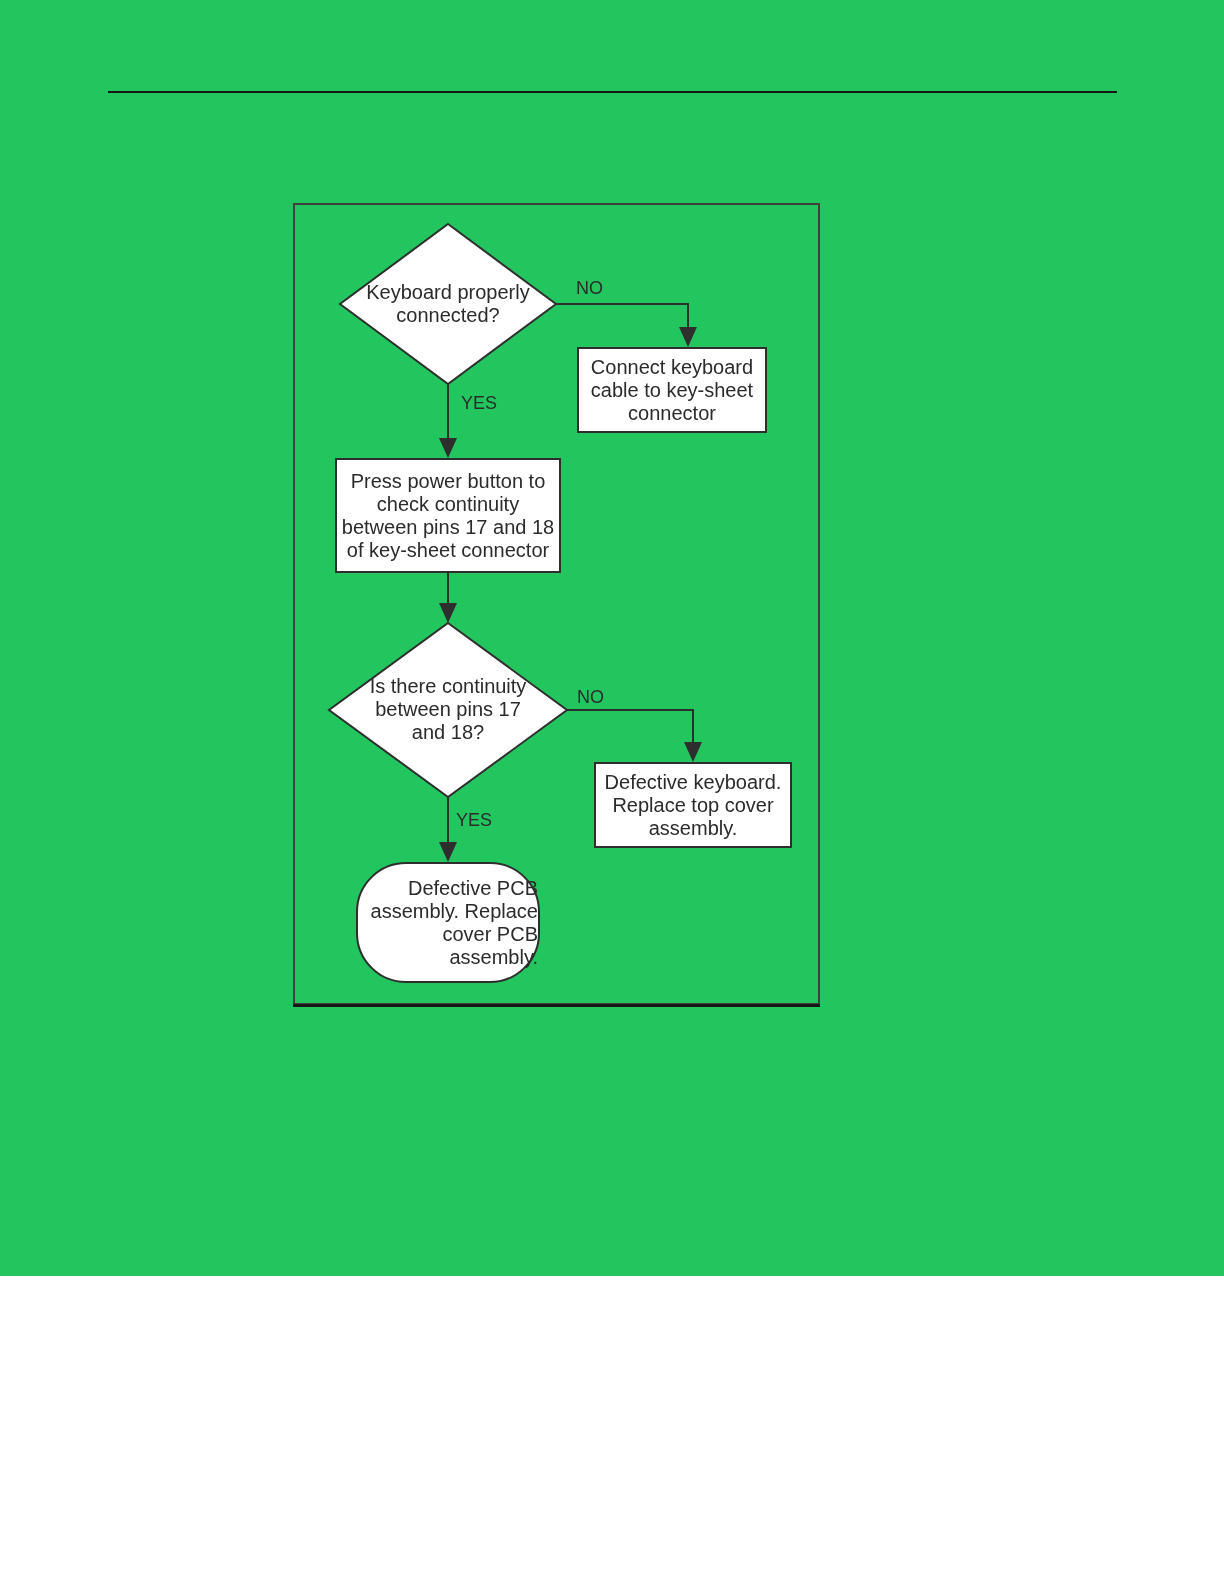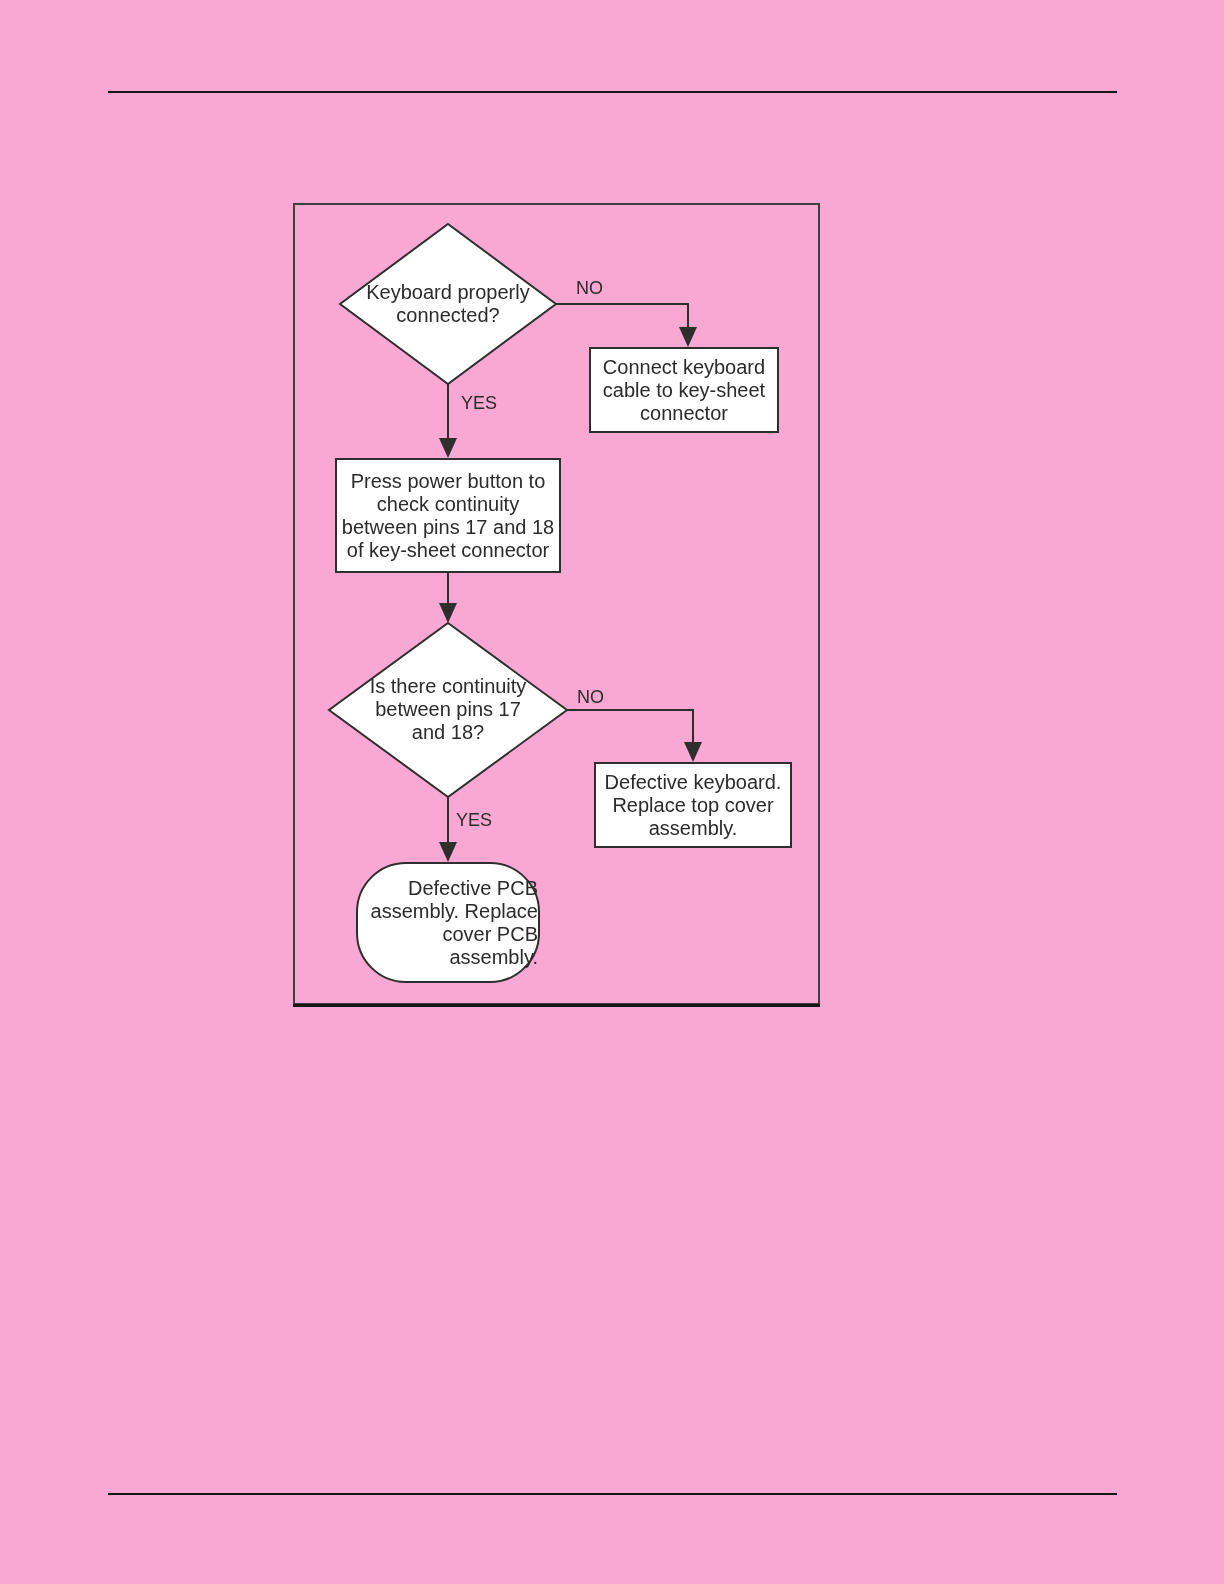--- a/index.html
+++ b/index.html
@@ -1,20 +1,20 @@
 <!DOCTYPE html>
 <html><head>
 <meta charset="utf-8">
 <style>
   html, body { margin: 0; padding: 0; background: #ffffff; }
   .page {
     position: relative;
     width: 1224px;
-    height: 1584px;
-    background: #f9a8d4;
+    height: 1276px;
+    background: #22c55e;
     font-family: "Liberation Sans", sans-serif;
     overflow: hidden;
   }
   .rule {
     position: absolute;
     left: 108px;
     width: 1009px;
     height: 2px;
     background: #161616;
   }
@@ -100,21 +100,21 @@
     </svg>
 
     <div class="node-text" style="left:55px; top:78px; width:200px; height:46px;">
       <span>Keyboard properly</span>
       <span>connected?</span>
     </div>
 
     <div class="edge-label" style="left:283px; top:74px;">NO</div>
     <div class="edge-label" style="left:168px; top:189px;">YES</div>
 
-    <div class="box" style="left:296px; top:144px; width:190px; height:86px;">
+    <div class="box" style="left:284px; top:144px; width:190px; height:86px;">
       <span>Connect keyboard</span>
       <span>cable to key-sheet</span>
       <span>connector</span>
     </div>
 
     <div class="box" style="left:42px; top:255px; width:226px; height:115px;">
       <span>Press power button to</span>
       <span>check continuity</span>
       <span>between pins 17 and 18</span>
       <span>of key-sheet connector</span>

